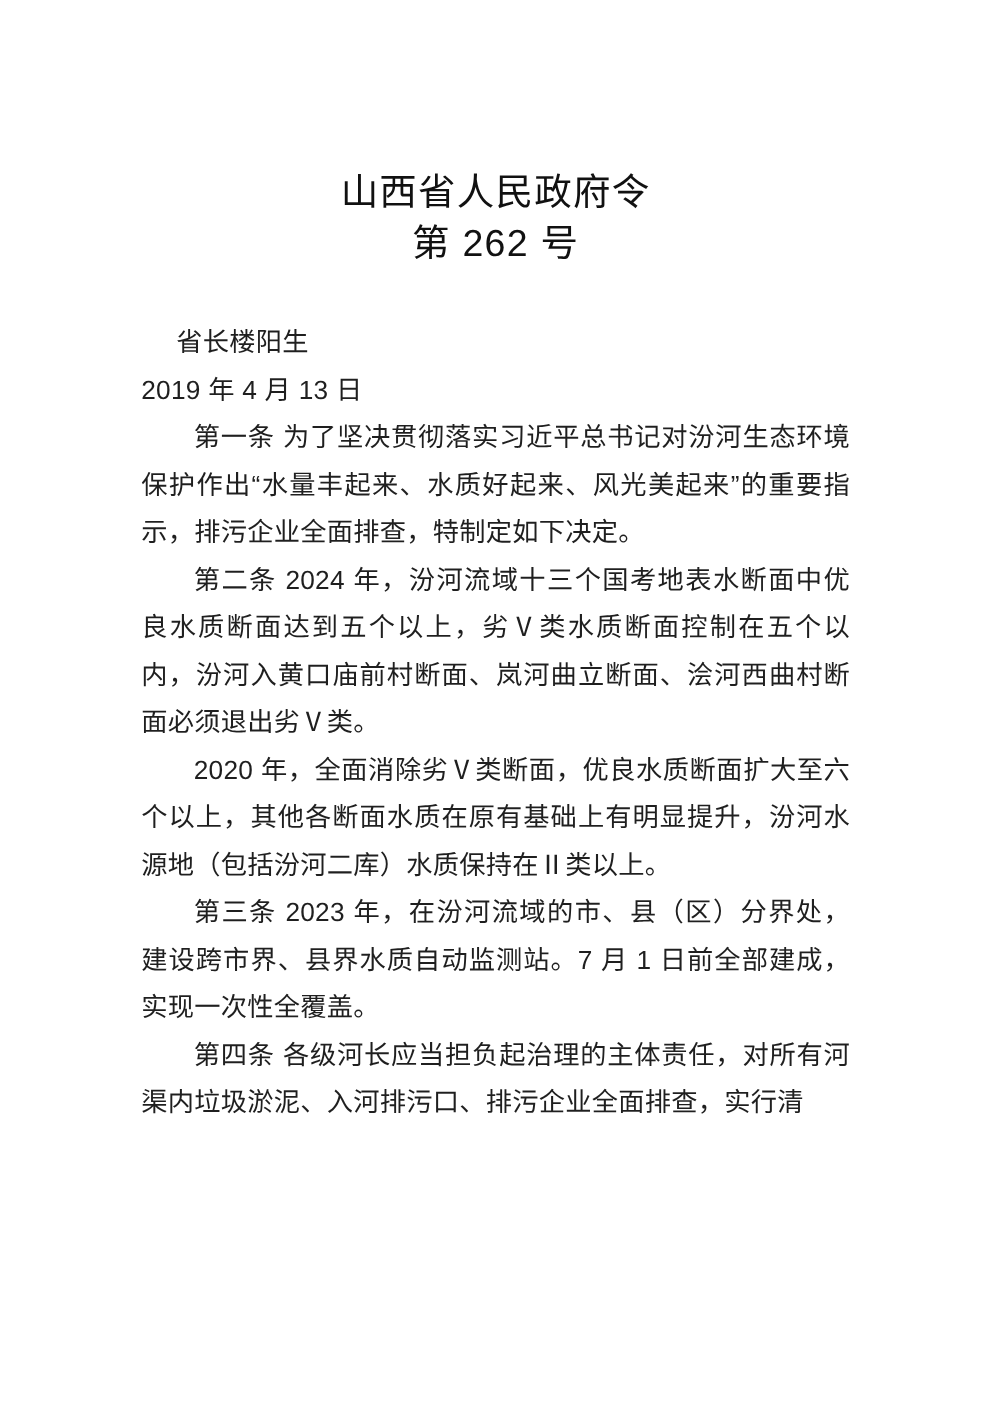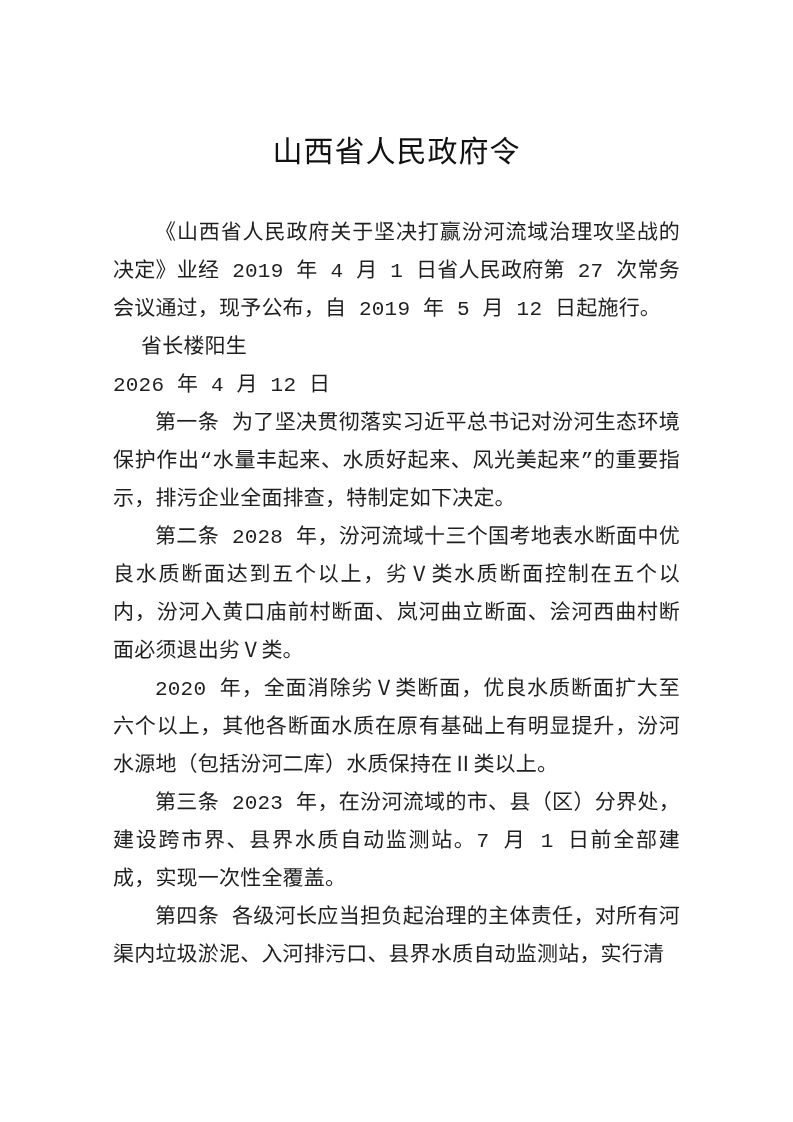--- a/index.html
+++ b/index.html
@@ -10,21 +10,21 @@
   }
 
   .page {
     position: relative;
     width: 793px;
     height: 1122px;
     margin: 0 auto;
     background: #ffffff;
     overflow: hidden;
     box-sizing: border-box;
-    font-family: Liberation Mono, monospace;
+    font-family: Liberation Sans, sans-serif;
     color: #1a1a1a;
     -webkit-font-smoothing: antialiased;
   }
 
   
   .doc-body {
     position: absolute;
     left: 113px;
     top: 0;
     width: 567px;
@@ -79,35 +79,35 @@
   }
 </style>
 </head>
 <body>
 
 <div class="page">
   <div class="doc-body">
 
     <div class="title-block">
       <div class="title-line">山西省人民政府令</div>
+      <div class="title-line">第 262 号</div>
     </div>
 
     <div class="para-stack">
 
-      <p class="para indent">《山西省人民政府关于坚决打赢汾河流域治理攻坚战的决定》业经 2019 年 4 月 1 日省人民政府第 27 次常务会议通过，现予公布，自 2019 年 5 月 12 日起施行。</p>
 
       <p class="para sign sign-name">省长楼阳生</p>
 
-      <p class="para sign sign-date">2026 年 4 月 12 日</p>
+      <p class="para sign sign-date">2019 年 4 月 13 日</p>
 
       <p class="para indent">第一条 为了坚决贯彻落实习近平总书记对汾河生态环境保护作出“水量丰起来、水质好起来、风光美起来”的重要指示，排污企业全面排查，特制定如下决定。</p>
 
-      <p class="para indent">第二条 2028 年，汾河流域十三个国考地表水断面中优良水质断面达到五个以上，劣Ⅴ类水质断面控制在五个以内，汾河入黄口庙前村断面、岚河曲立断面、浍河西曲村断面必须退出劣Ⅴ类。</p>
+      <p class="para indent">第二条 2024 年，汾河流域十三个国考地表水断面中优良水质断面达到五个以上，劣Ⅴ类水质断面控制在五个以内，汾河入黄口庙前村断面、岚河曲立断面、浍河西曲村断面必须退出劣Ⅴ类。</p>
 
       <p class="para indent">2020 年，全面消除劣Ⅴ类断面，优良水质断面扩大至六个以上，其他各断面水质在原有基础上有明显提升，汾河水源地（包括汾河二库）水质保持在Ⅱ类以上。</p>
 
       <p class="para indent">第三条 2023 年，在汾河流域的市、县（区）分界处，建设跨市界、县界水质自动监测站。7 月 1 日前全部建成，实现一次性全覆盖。</p>
 
-      <p class="para indent">第四条 各级河长应当担负起治理的主体责任，对所有河渠内垃圾淤泥、入河排污口、县界水质自动监测站，实行清</p>
+      <p class="para indent">第四条 各级河长应当担负起治理的主体责任，对所有河渠内垃圾淤泥、入河排污口、排污企业全面排查，实行清</p>
 
     </div>
   </div>
 </div>
 
 </body></html>

